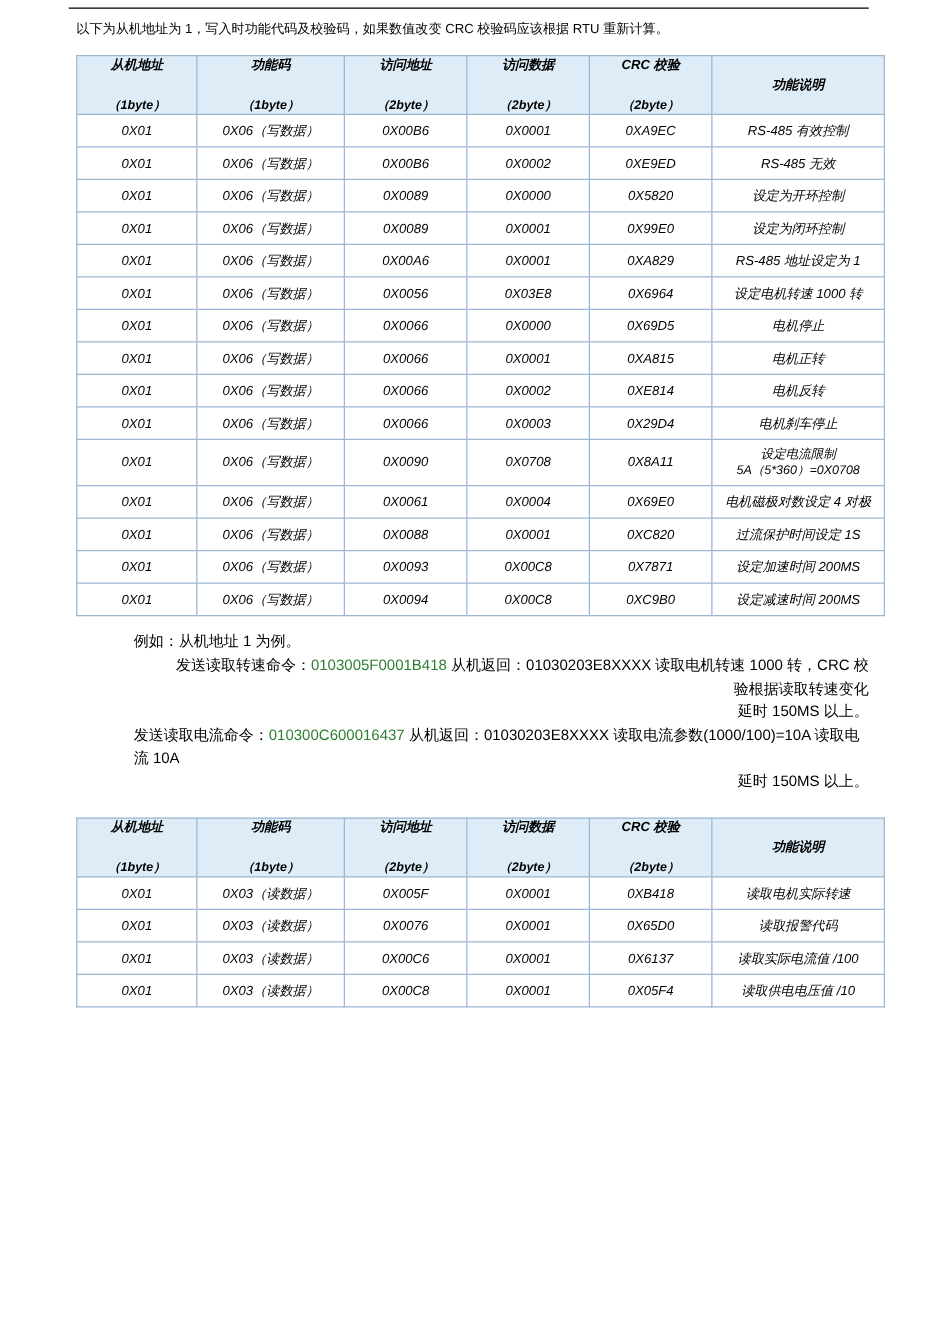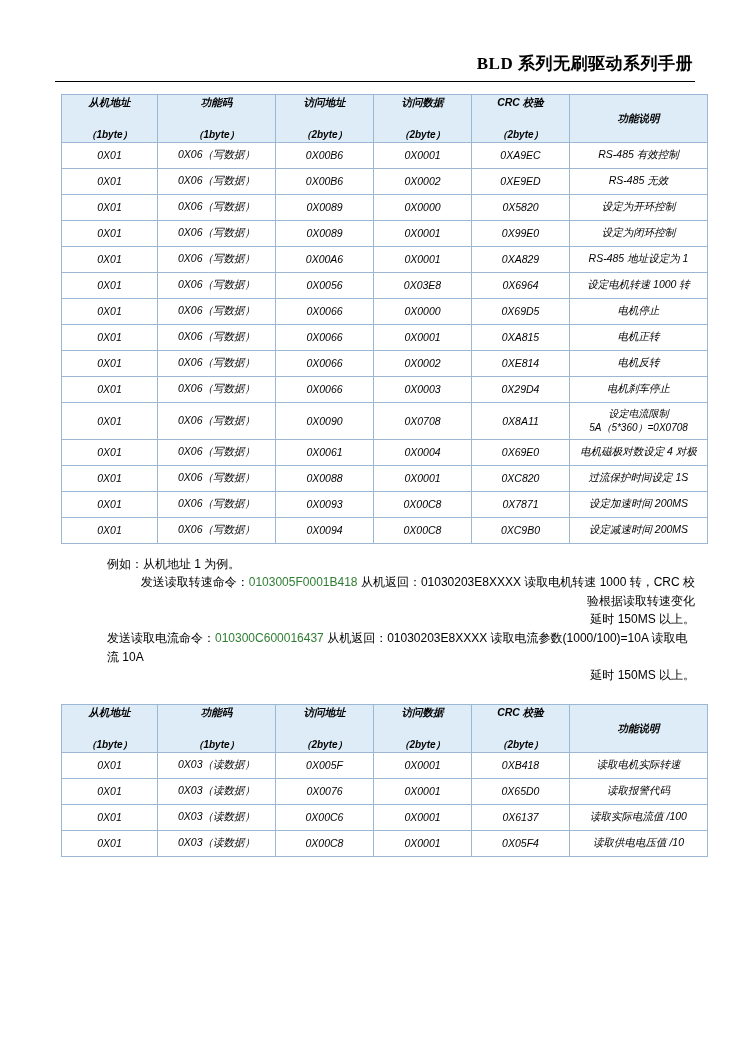--- a/index.html
+++ b/index.html
@@ -102,23 +102,23 @@
   .cmd {
     color: #2e7d32;
     font-family: "Liberation Sans", sans-serif;
   }
 </style>
 </head>
 <body>
 
 <div class="page">
 
-  <div class="header-title">BLD 系列无刷驱动系列手册</div>
   <div class="header-rule"></div>
 
+  <div class="intro">以下为从机地址为 1，写入时功能代码及校验码，如果数值改变 CRC 校验码应该根据 RTU 重新计算。</div>
 
   <table>
     <colgroup>
       <col style="width:96px">
       <col style="width:118px">
       <col style="width:98px">
       <col style="width:98px">
       <col style="width:98px">
       <col style="width:138px">
     </colgroup>

